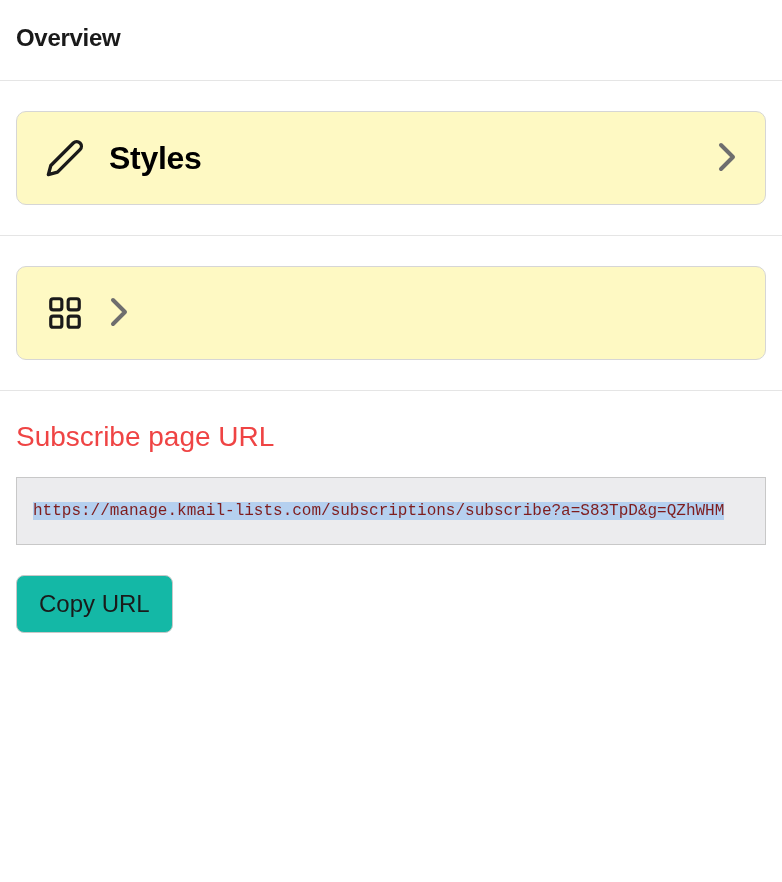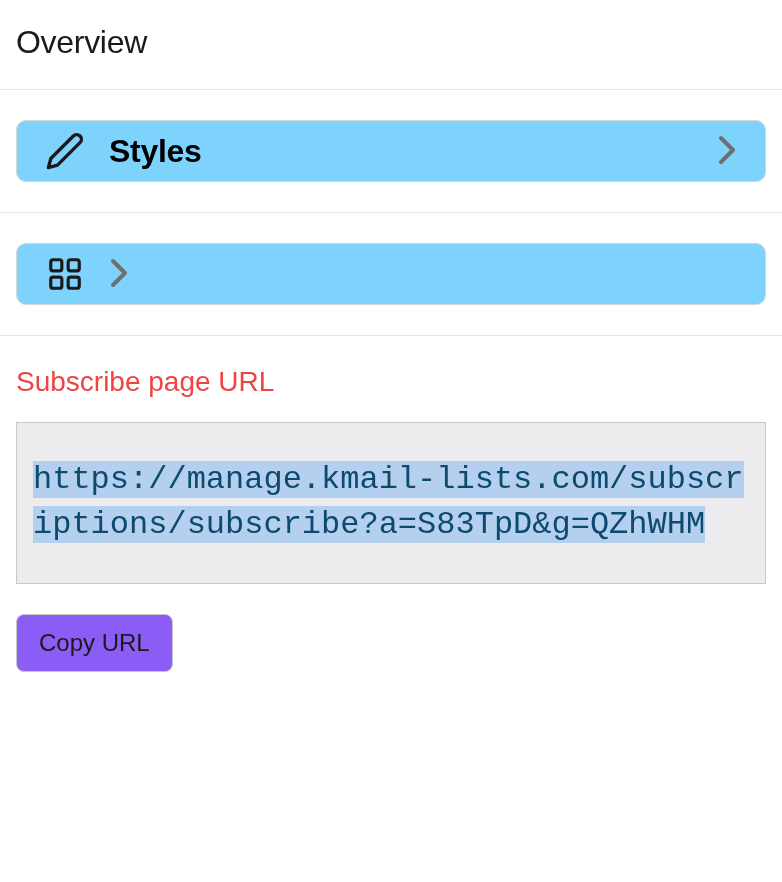--- a/index.html
+++ b/index.html
@@ -11,40 +11,40 @@
       font-family: -apple-system, BlinkMacSystemFont, "Segoe UI", Helvetica, Arial, sans-serif;
       background: #ffffff;
       width: 782px;
       color: #1a1a1a;
     }
     .header {
       padding: 24px 16px 28px 16px;
       border-bottom: 1px solid #e5e5e5;
     }
     .page-title {
-      font-size: 32px;
-      font-weight: 400;
+      font-size: 24px;
+      font-weight: 700;
       letter-spacing: -0.3px;
     }
     .section {
       padding: 0 16px;
     }
     .section-border {
       border-bottom: 1px solid #e5e5e5;
       padding-top: 30px;
       padding-bottom: 30px;
     }
     .nav-button {
       display: flex;
       align-items: center;
       width: 100%;
       border: 1px solid #d6d6d6;
       border-radius: 10px;
-      background: #7dd3fc;
-      padding: 10px 28px;
+      background: #fef9c3;
+      padding: 26px 28px;
       cursor: pointer;
       text-align: left;
     }
     .nav-icon {
       width: 40px;
       height: 40px;
       flex-shrink: 0;
       display: flex;
       align-items: center;
       justify-content: center;
@@ -64,34 +64,34 @@
     }
     .subscribe-label {
       font-size: 28px;
       font-weight: 400;
       color: #ef4444;
       margin-bottom: 24px;
     }
     .url-box {
       border: 1px solid #c8c8c8;
       background: #ececee;
-      padding: 35px 16px;
+      padding: 22px 16px;
       font-family: "SFMono-Regular", Consolas, "Liberation Mono", Menlo, monospace;
-      font-size: 32px;
+      font-size: 16px;
       line-height: 1.4;
       word-break: break-all;
-      color: #0c4a6e;
+      color: #7f1d1d;
     }
     .url-text {
       background: #b5d0ef;
     }
     .copy-btn {
       margin-top: 30px;
       border: 1px solid #c8c8c8;
-      background: #8b5cf6;
+      background: #14b8a6;
       border-radius: 8px;
       padding: 14px 22px;
       font-size: 24px;
       font-weight: 400;
       cursor: pointer;
       color: #1a1a1a;
     }
   </style>
 </head>
 <body>

